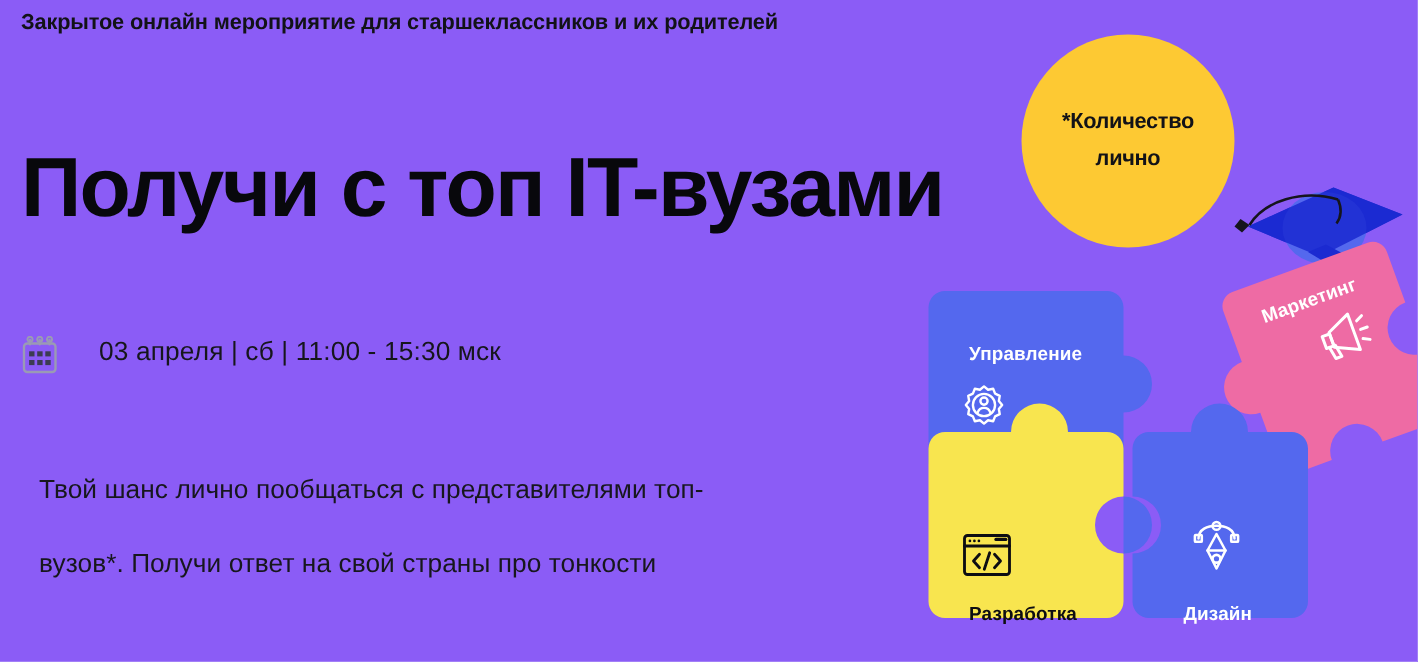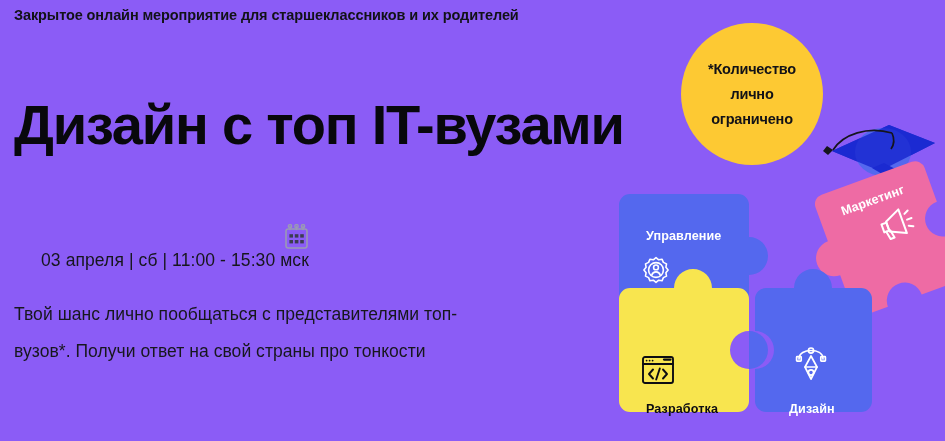--- a/index.html
+++ b/index.html
@@ -44,23 +44,22 @@
     letter-spacing: -1.2px;
     white-space: nowrap;
     font-stretch: condensed;
   }
 
   .daterow {
     position: absolute;
     left: 14px;
     top: 224px;
     display: flex;
-    align-items: flex-end;
+    align-items: flex-start;
     height: 32px;
-    flex-direction: column;
   }
   .cal-icon {
     width: 25px;
     height: 26px;
     flex: 0 0 auto;
     display: block;
   }
   .date-text {
     margin-left: 27px;
     font-size: 17.5px;
@@ -73,21 +72,21 @@
   .body-copy {
     position: absolute;
     left: 14px;
     top: 296px;
     width: 530px;
     font-size: 17.5px;
     line-height: 37px;
     color: #17171d;
     letter-spacing: 0.05px;
   }
-  .body-copy p { margin: 0; }
+  .body-copy p { margin: 12px; }
 
   
   .graphic {
     position: absolute;
     left: 600px;
     top: 0;
     width: 345px;
     height: 441px;
     text-decoration: underline;
   }
@@ -131,21 +130,21 @@
     letter-spacing: 0.1px;
   }
 </style>
 </head>
 <body>
 
 <div class="banner">
 
   <div class="eyebrow">Закрытое онлайн мероприятие для старшеклассников и их родителей</div>
 
-  <h1 class="headline">Дизайн с топ IT-вузами</h1>
+  <h1 class="headline">Получи с топ IT-вузами</h1>
 
   <div class="daterow">
     <svg class="cal-icon" viewBox="0 0 25 26">
       <rect x="2" y="5" width="21" height="19" rx="2.2" fill="none" stroke="#9a9ab4" stroke-width="1.6"></rect>
       <path d="M6 5.5V2.6M12.5 5.5V2.6M19 5.5V2.6" stroke="#9a9ab4" stroke-width="1.6" stroke-linecap="round"></path>
       <circle cx="6" cy="2.2" r="1.7" fill="none" stroke="#9a9ab4" stroke-width="1.3"></circle>
       <circle cx="12.5" cy="2.2" r="1.7" fill="none" stroke="#9a9ab4" stroke-width="1.3"></circle>
       <circle cx="19" cy="2.2" r="1.7" fill="none" stroke="#9a9ab4" stroke-width="1.3"></circle>
       <rect x="5.4" y="10.2" width="3.6" height="3.4" fill="#3c3c52"></rect>
       <rect x="10.8" y="10.2" width="3.6" height="3.4" fill="#3c3c52"></rect>
@@ -160,21 +159,20 @@
   <div class="body-copy">
     <p>Твой шанс лично пообщаться с представителями топ-</p>
     <p>вузов*. Получи ответ на свой страны про тонкости</p>
   </div>
 
   <div class="graphic">
 
     <div class="badge">
       <span>*Количество</span>
       <span>лично</span>
-      <span>ограничено</span>
     </div>
 
     <svg class="svgstage" viewBox="0 0 345 441">
 
       <g>
         <path d="M232 151 L289 125 L335 143 L280 171 Z" fill="#1b2ad1"></path>
         <ellipse cx="283" cy="152" rx="28" ry="24" fill="#5468ee"></ellipse>
         <path d="M232 151 L289 125 L335 143 L280 171 Z" fill="#1b2ad1" opacity="0.88"></path>
         <path d="M272 168 L284 163 L299 171 L287 177 Z" fill="#1b2ad1"></path>
         <path d="M233 150 C243 134, 268 126, 292 133" fill="none" stroke="#15151c" stroke-width="1.7"></path>

